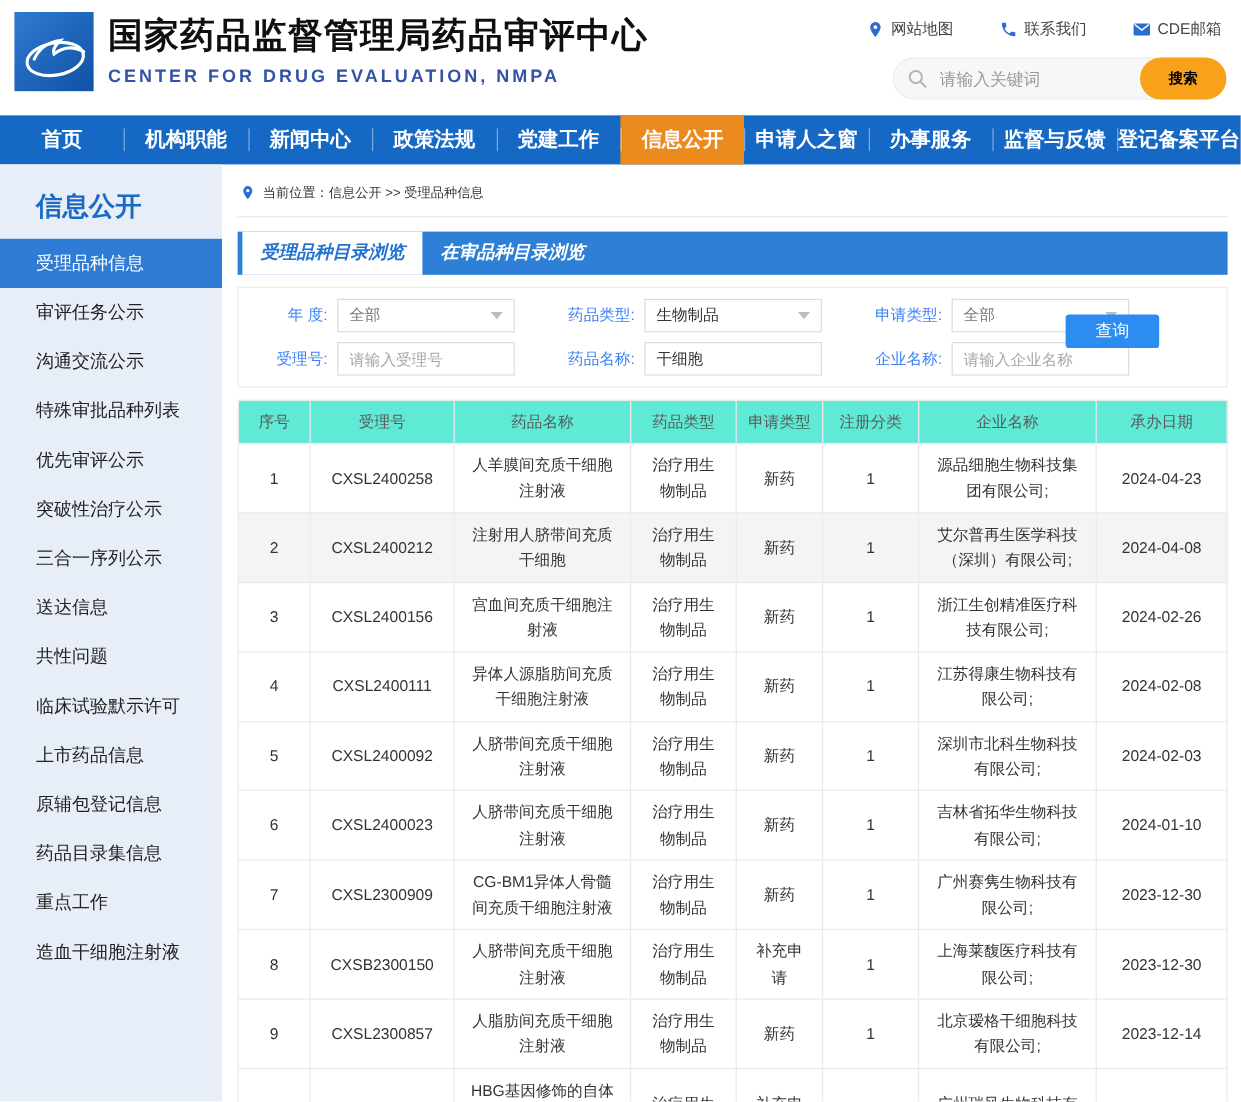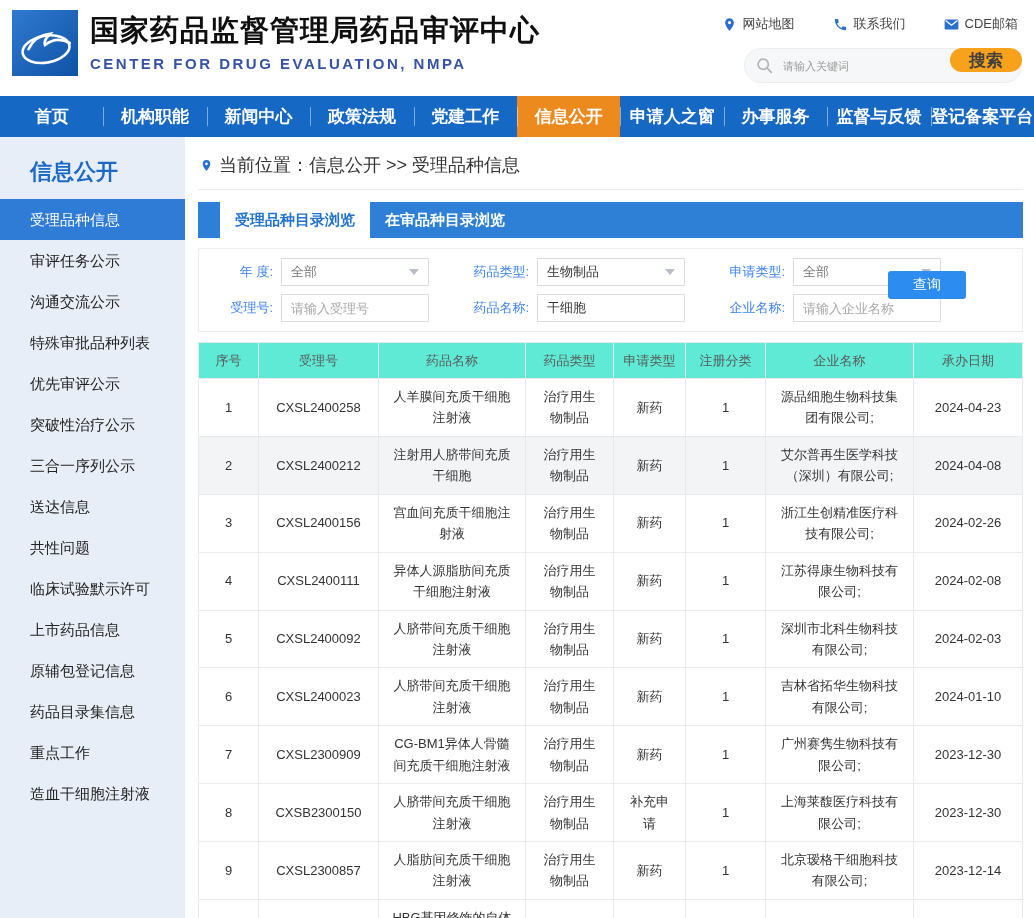--- a/index.html
+++ b/index.html
@@ -12,49 +12,49 @@
     background:linear-gradient(135deg,#2f7ad0,#0f52a6); cursor:pointer; }
   .logo-box svg { width:100%; height:100%; }
   .logo-texts { position:absolute; left:90px; top:13px; }
   .site-title { font-size:29px; font-weight:700; color:#0f0f0f; letter-spacing:1px; line-height:1.2;}
   .site-sub { margin-top:7px; font-size:15px; font-weight:700; color:#3553a6; letter-spacing:2.5px; }
   .quick-links { position:absolute; right:16px; top:15px; display:flex; gap:38px; }
   .qlink { display:flex; align-items:center; gap:6px; font-size:13px; color:#444; cursor:pointer; }
   .qlink svg { width:15px; height:15px; }
   .searchbar { position:absolute; right:12px; top:48px; width:278px; height:35px; }
   .search-input { width:100%; height:35px; border:1px solid #ececec; background:#f6f7f8;
-    border-radius:18px; padding:0 80px 0 38px; font-size:11px; color:#555; outline:none; }
+    border-radius:18px; padding:0 80px 0 38px; font-size:14px; color:#555; outline:none; }
   .search-input::placeholder { color:#9a9a9a; }
   .search-mag { position:absolute; left:12px; top:9px; width:17px; height:17px; }
-  .search-btn { position:absolute; right:0; top:0; width:72px; height:24px; border:none;
-    border-radius:18px; background:#f8a11b; color:#404040; font-size:17px; font-weight:700; cursor:pointer; }
+  .search-btn { position:absolute; right:0; top:0; width:72px; height:35px; border:none;
+    border-radius:18px; background:#f8a11b; color:#000000; font-size:12px; font-weight:700; cursor:pointer; }
 
   
   .nav { display:flex; height:41px; background:#1568c4; }
   .nav-item { position:relative; flex:1; display:flex; align-items:center; justify-content:center;
     color:#fff; font-size:17px; font-weight:700; cursor:pointer; white-space:nowrap; }
   .nav-item + .nav-item::before { content:""; position:absolute; left:0; top:11px;
     width:1px; height:19px; background:rgba(255,255,255,.45); }
   .nav-item.active { background:#ec8a1e; }
 
   
   .page { display:flex; height:781px; }
   .sidebar { width:185px; background:#e8eef7; flex:none; }
   .sidebar-title { padding:20px 0 12px 30px; font-size:22px; font-weight:700; color:#1b6ac6; }
   .side-item { height:41px; line-height:41px; padding-left:30px; font-size:15px; color:#222;
     cursor:pointer; white-space:nowrap; }
   .side-item.active { background:#2f7cd6; color:#fff; }
 
   .main { flex:1; padding:0 12px 0 13px; }
   .breadcrumb { display:flex; align-items:center; gap:6px; padding:16px 0 12px 2px;
-    font-size:18px; color:#333; border-bottom:1px solid #ebebeb; }
+    font-size:11px; color:#333; border-bottom:1px solid #ebebeb; }
   .breadcrumb svg { width:13px; height:15px; }
 
   
-  .tabs { display:flex; margin-top:12px; height:36px; background:#2d80d6; padding-left:22px; }
+  .tabs { display:flex; margin-top:12px; height:36px; background:#2d80d6; padding-left:4px;font-style:italic; }
   .tab { width:150px; line-height:36px; text-align:center; font-size:15px; font-weight:700;
     color:#fff; cursor:pointer; }
   .tab.active { background:#fff; color:#2273cf; }
 
   
   .filterbox { position:relative; margin-top:10px; border:1px solid #ececec; padding:9px 0 9px 8px; }
   .filter-row { display:flex; align-items:center; height:28px; }
   .filter-row + .filter-row { margin-top:8px; }
   .f-label { width:66px; text-align:right; margin-right:8px; font-size:13px; color:#3b82f6; white-space:nowrap; }
   .f-label.w2 { width:76px; margin-left:24px; }

